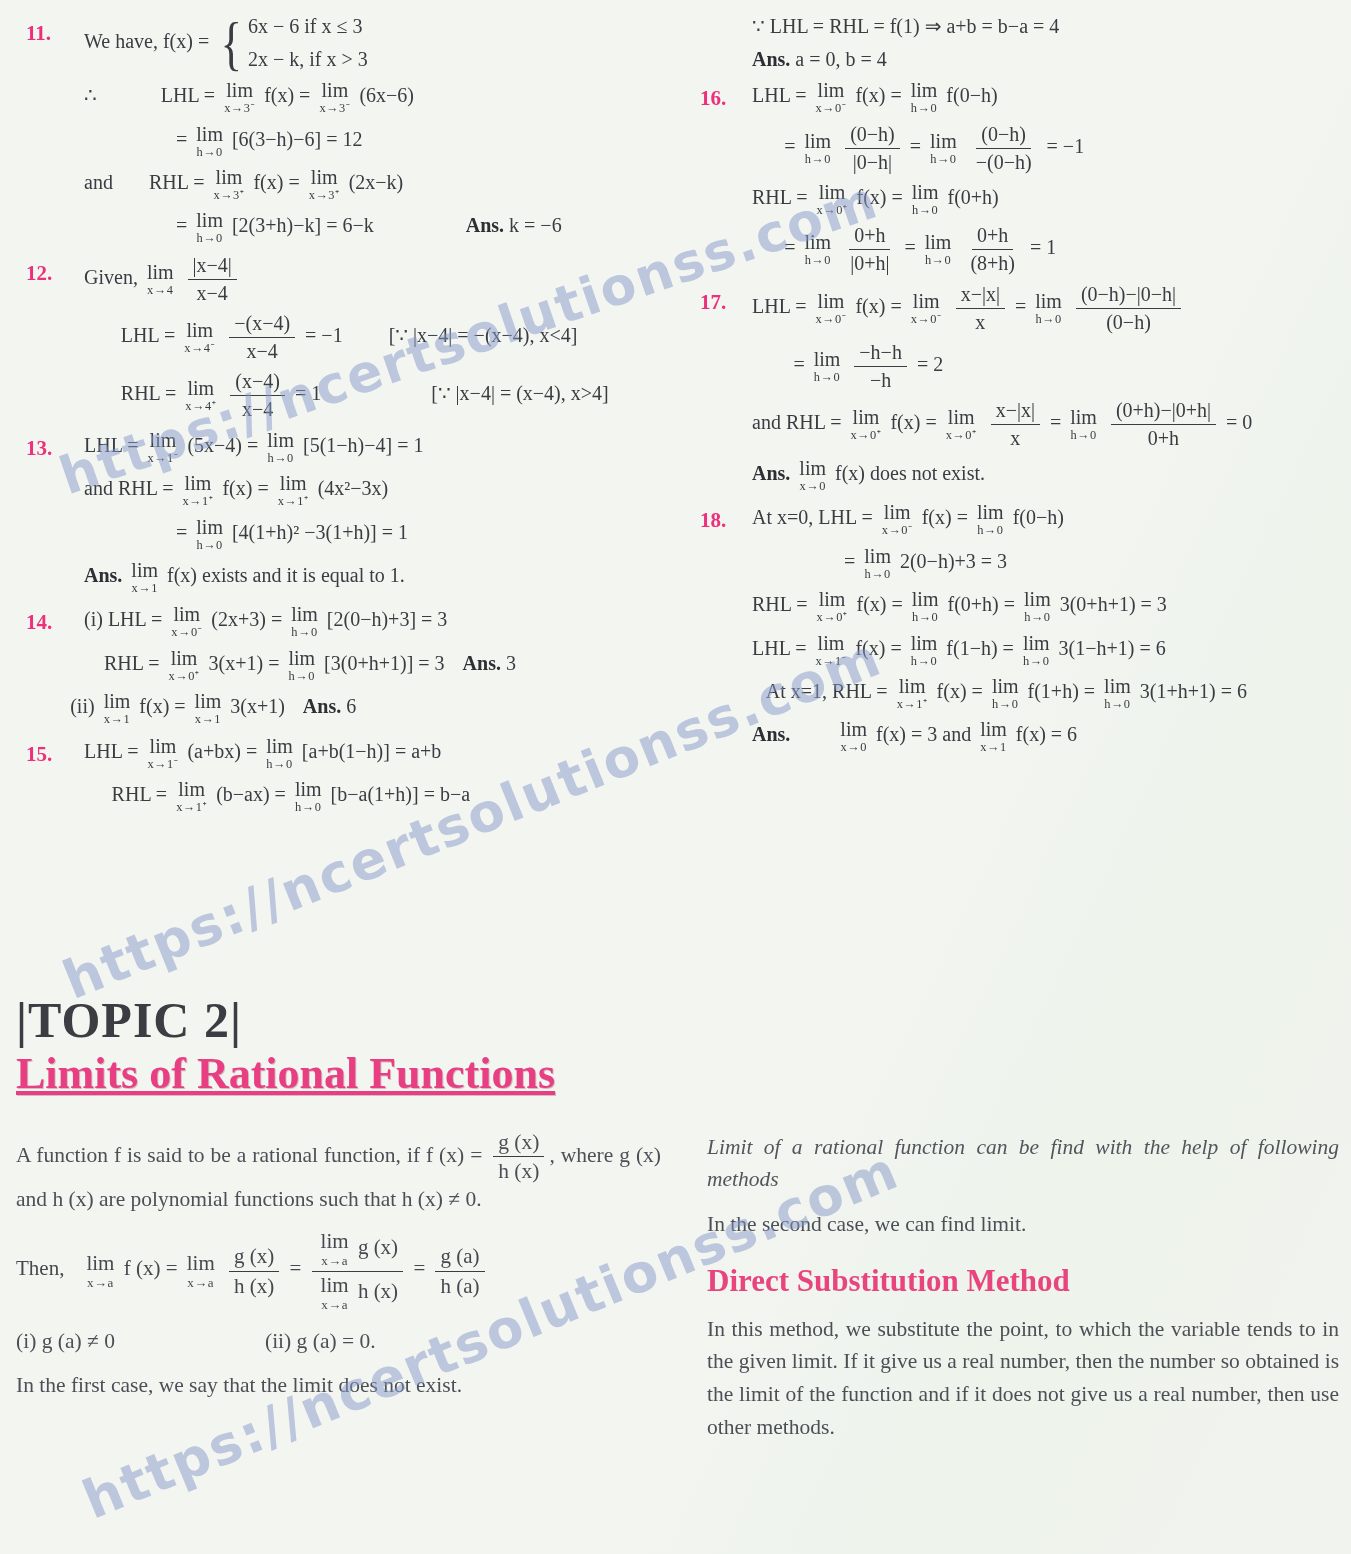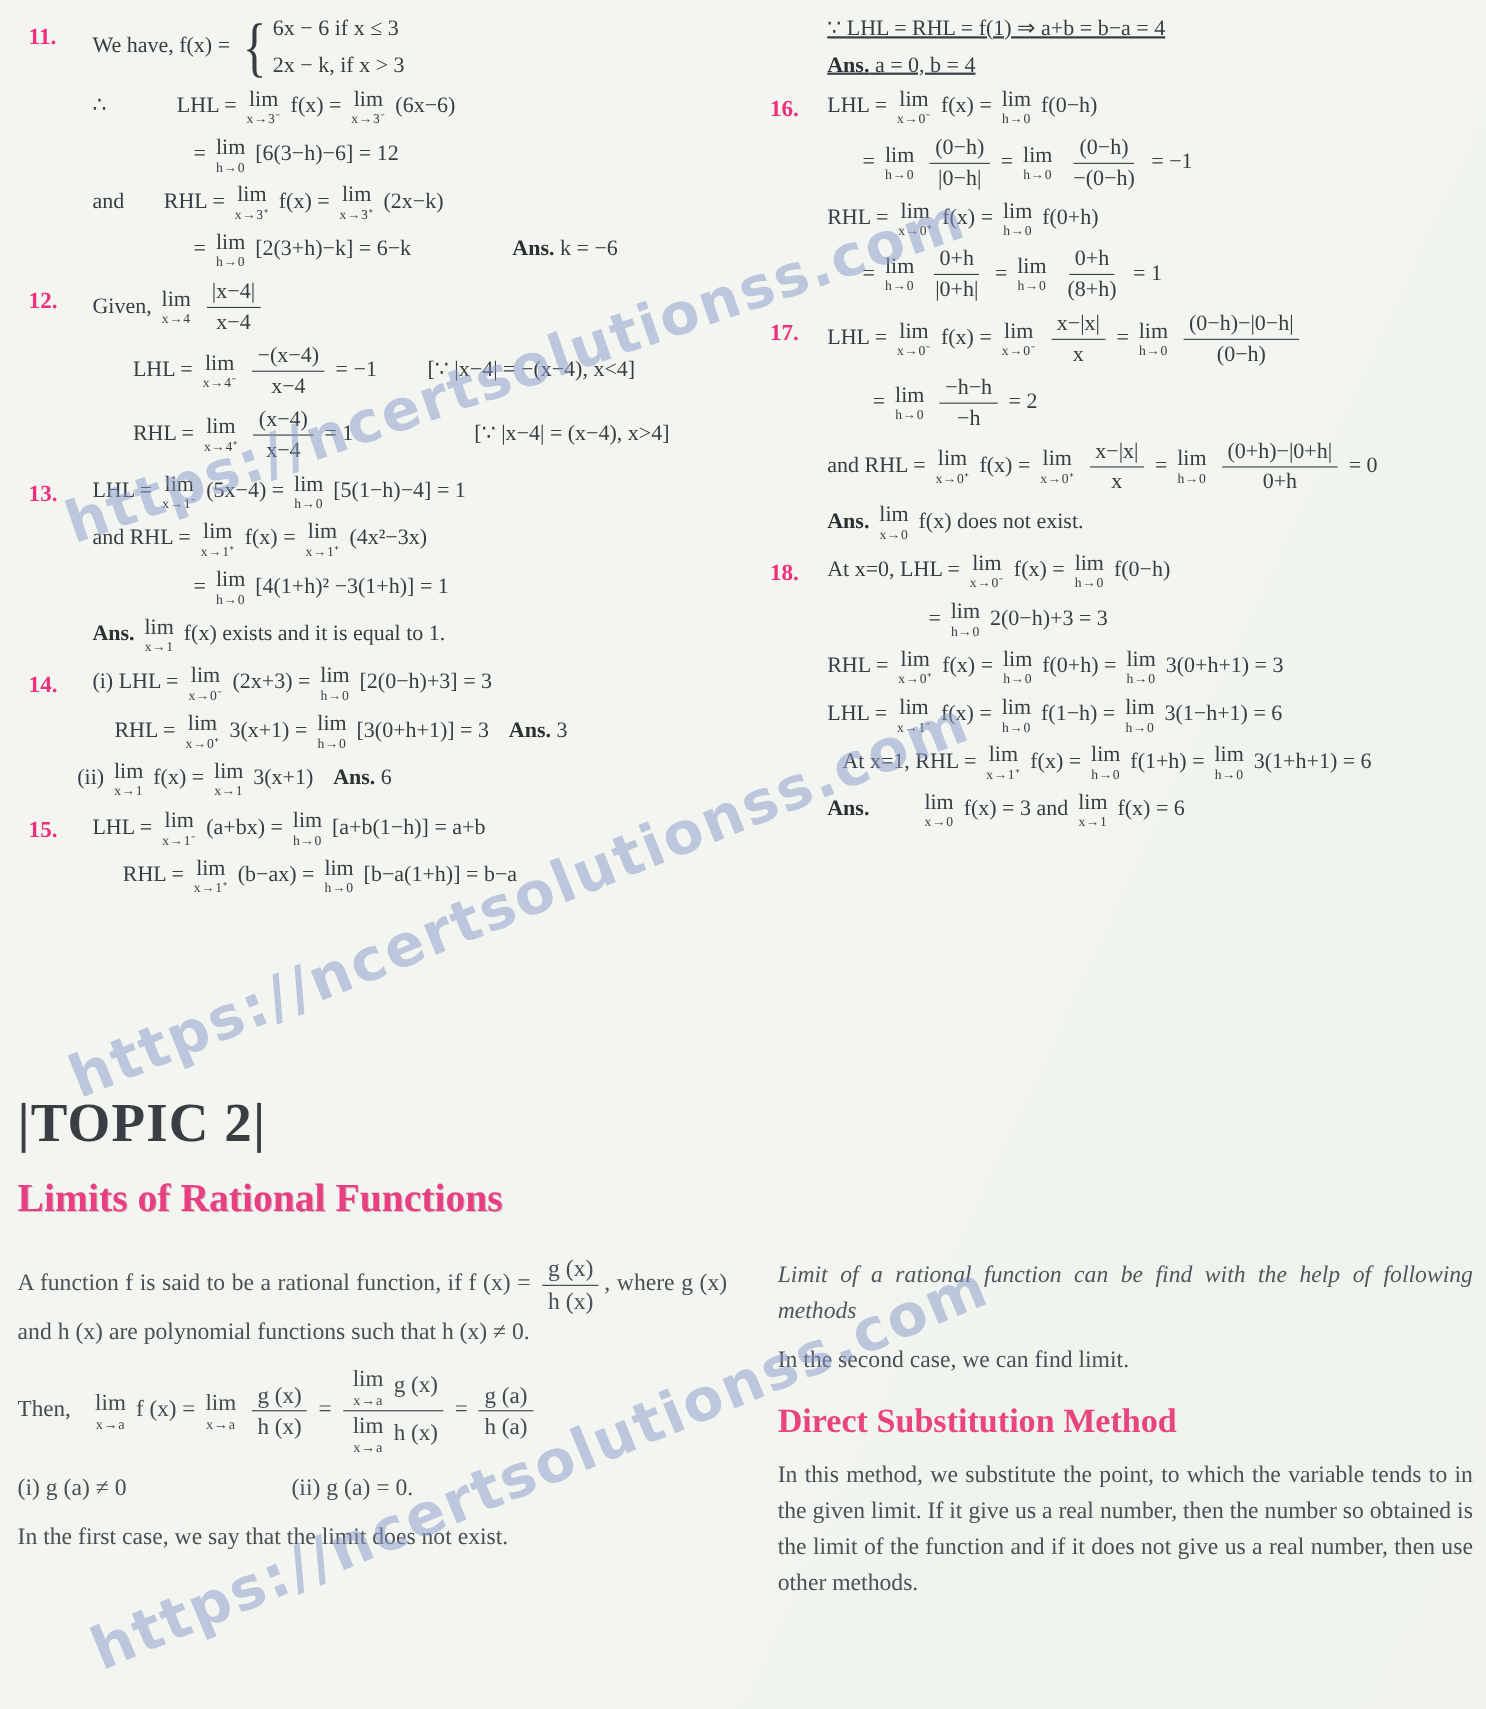--- a/index.html
+++ b/index.html
@@ -8,21 +8,21 @@
         background-image:linear-gradient(115deg,#f3f5f1 60%,#eef3ec 78%,#f1f4ee 100%);
         font-family:"Liberation Serif",serif;color:#383d42;}
 
   
   .sol{display:flex;gap:22px;padding:6px 4px 0 26px;min-height:948px;align-items:flex-start;}
   .sol-col{box-sizing:border-box;}
   .sol-left{width:652px;}
   .sol-right{flex:1;min-width:0;}
   .prob{position:relative;padding-left:58px;margin-bottom:10px;}
   .sol-right .prob{padding-left:52px;}
-  .prob.nonum{margin-bottom:6px;text-decoration:underline;}
+  .prob.nonum{margin-bottom:6px;}
   .pnum{position:absolute;left:0;top:6px;font-size:21px;font-weight:bold;color:#ee2f7b;}
   .mline{font-size:20px;line-height:1.18;margin:9px 0;white-space:nowrap;}
   .mline b{color:#2c3034;}
 
   
   .lim{display:inline-flex;flex-direction:column;align-items:center;vertical-align:middle;
        line-height:1;margin:0 4px;}
   .lim .lw{font-size:1em;}
   .lim .ls{font-size:0.62em;margin-top:2px;letter-spacing:0.5px;}
   .frac{display:inline-flex;flex-direction:column;align-items:center;vertical-align:middle;
@@ -32,22 +32,22 @@
   .cases{display:inline-flex;align-items:center;vertical-align:middle;margin-left:3px;}
   .cases .cbr{font-size:3em;font-weight:400;line-height:0.9;transform:scaleX(.75);margin-right:2px;}
   .cases .cl{display:inline-flex;flex-direction:column;align-items:flex-start;gap:9px;}
   .sp{display:inline-block;width:46px;}
   .ss{display:inline-block;width:18px;}
   .tab{display:inline-block;width:150px;}
 
   
   .topic{margin:40px 0 34px 16px;}
   .topic-label{font-size:50px;font-weight:bold;color:#3a3d41;letter-spacing:1px;line-height:1.05;}
-  .topic-title{font-size:36px;font-weight:bold;color:#e83f82;margin-top:24px;line-height:1.05;
-               text-shadow:1px 1px 0 rgba(120,20,60,0.25);}
+  .topic-title{font-size:44px;font-weight:bold;color:#e83f82;margin-top:4px;line-height:1.05;
+               text-shadow:1px 1px 0 rgba(120,20,60,0.25);text-decoration:underline;}
 
   
   .rational{display:flex;gap:46px;padding:0 12px 0 16px;}
   .rat-left{width:645px;}
   .rat-right{flex:1;min-width:0;}
   .para{font-size:21.5px;line-height:1.52;text-align:justify;color:#4b5056;margin:0 0 12px;}
   .para-italic{font-style:italic;color:#51565c;}
   .method-heading{font-size:31px;font-weight:bold;color:#e8457f;margin:22px 0 14px;}
   .rat-math{font-size:21px;margin:16px 0 14px;white-space:nowrap;color:#44494f;}
 

